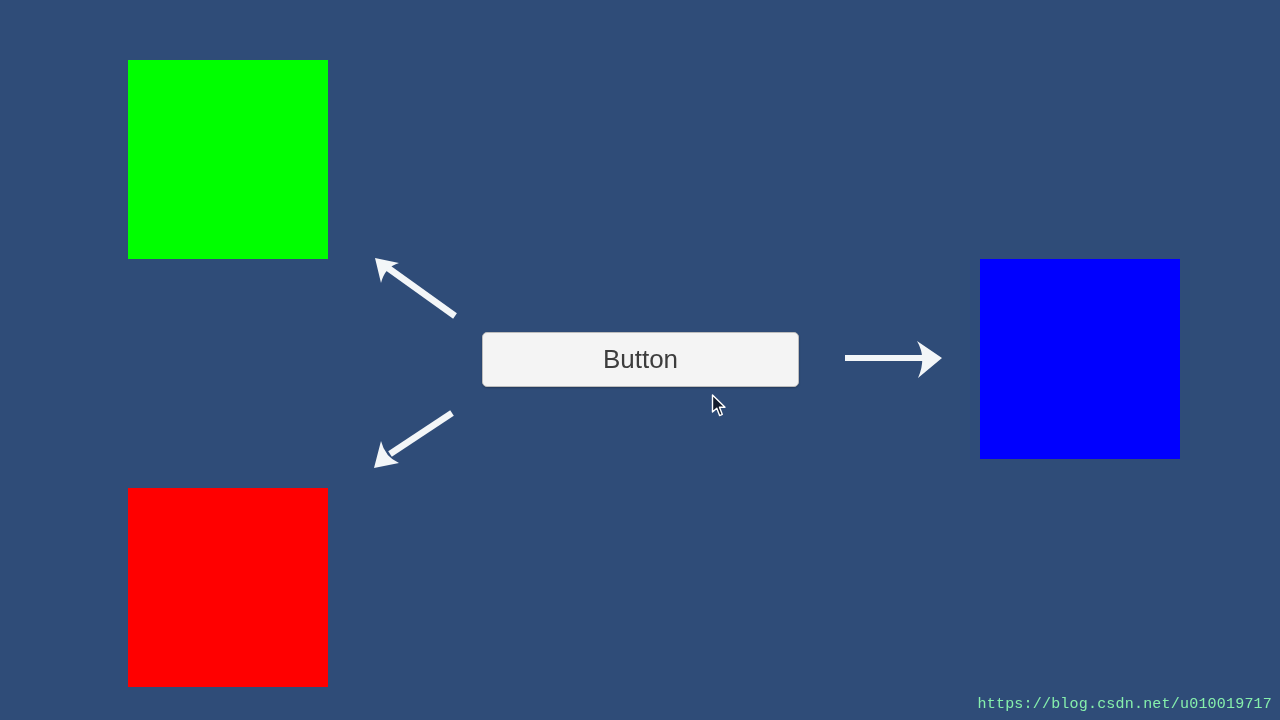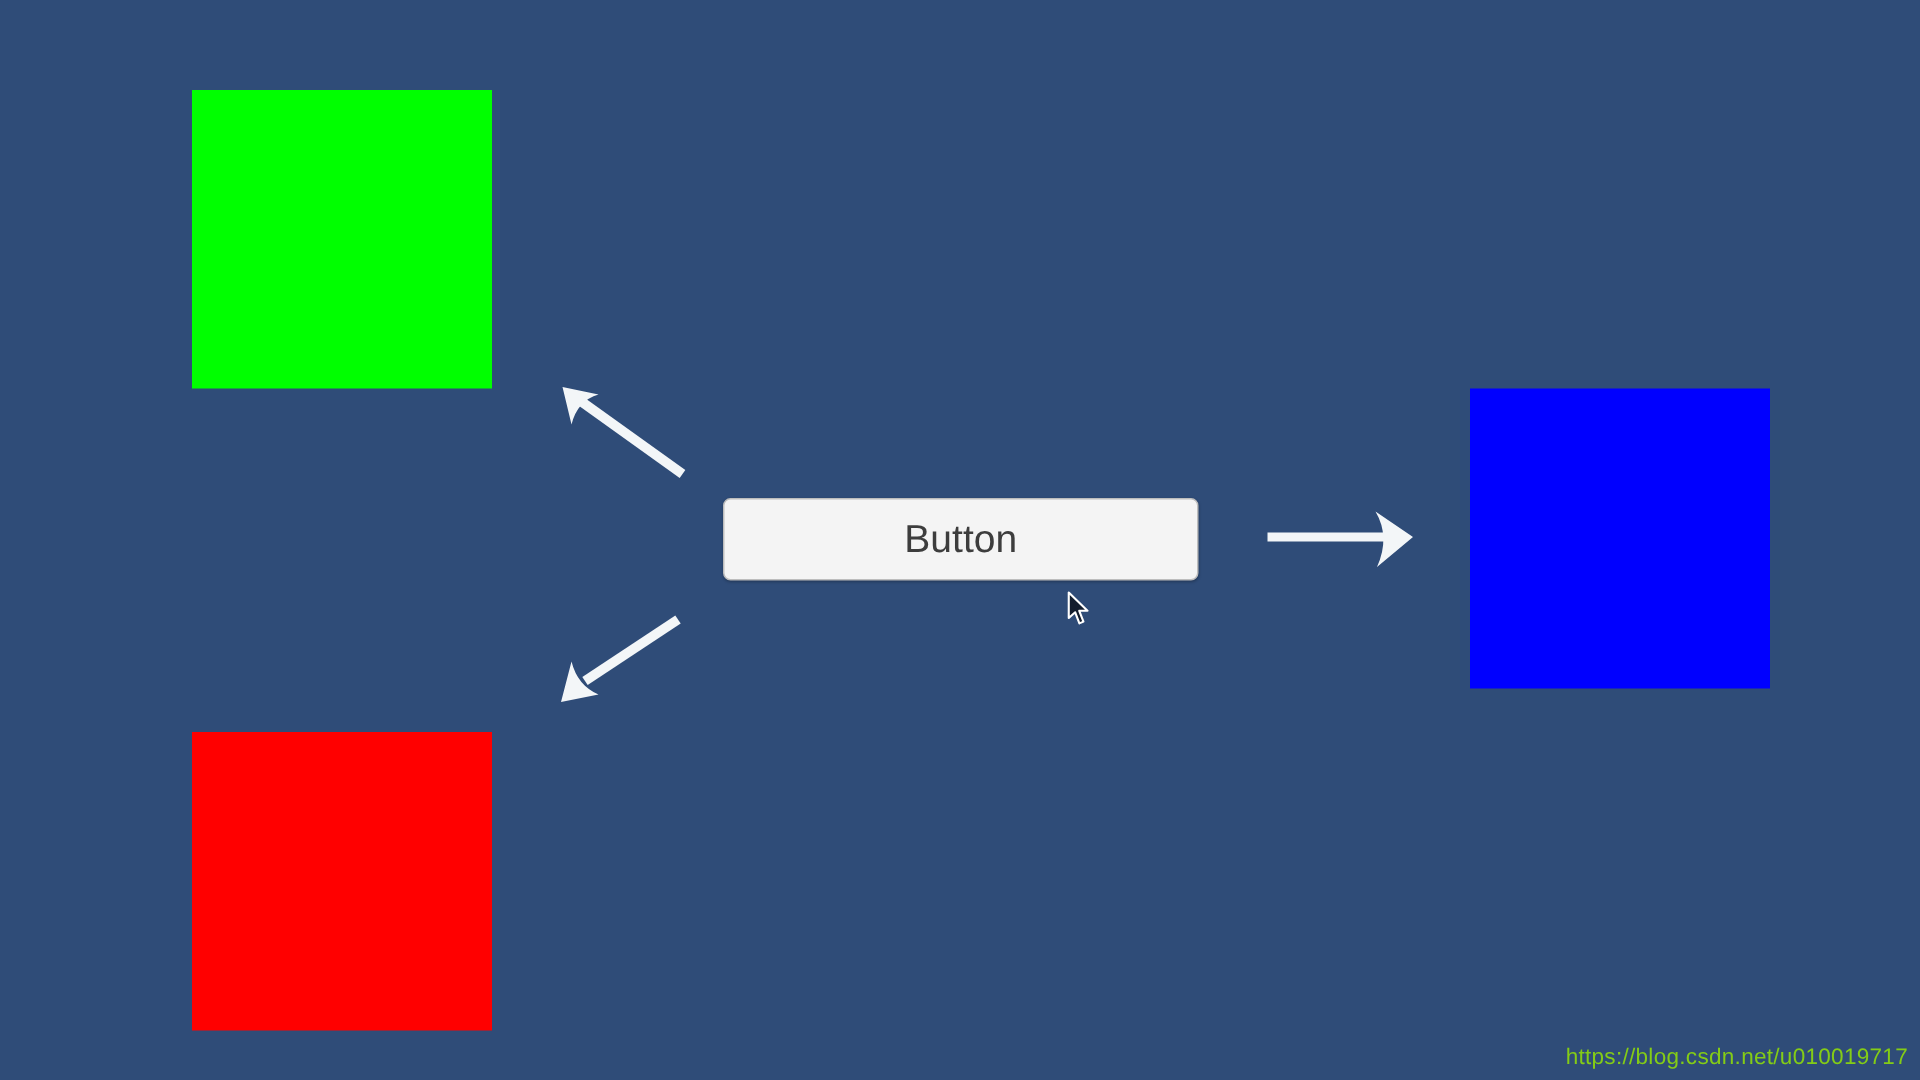--- a/index.html
+++ b/index.html
@@ -100,15 +100,15 @@
   </div>
 
   <button class="action-button" style="background-color: rgb(244, 244, 244); color: rgb(61, 61, 61); border-color: rgb(189, 189, 189);">Button</button>
 
   <div class="cursor">
     <svg width="17" height="24" viewBox="0 0 17 24">
       <path d="M1.5,1 L1.5,18 L5.8,14.2 L8.6,21.6 L11.3,20.4 L8.5,13.2 L14,13.2 Z" fill="#131D2E" stroke="#FFFFFF" stroke-width="1.4" stroke-linejoin="round"></path>
     </svg>
   </div>
 
-  <div class="watermark" style="color: #84cc16;">https://blog.csdn.net/u010019717</div>
+  <div class="watermark" style="color: #86efac; font-family: Liberation Mono, monospace;">https://blog.csdn.net/u010019717</div>
 
 </div>
 
 </body></html>

